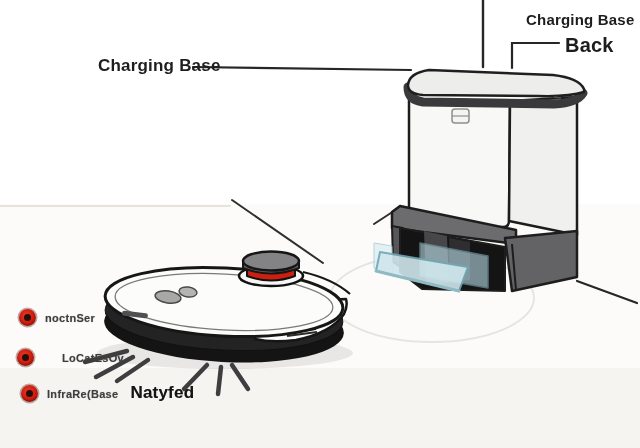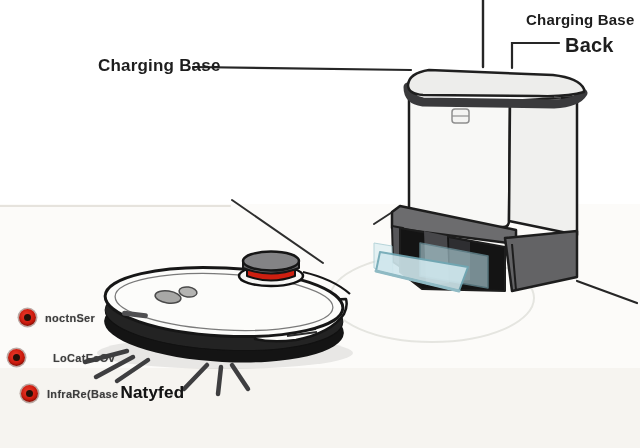--- a/index.html
+++ b/index.html
@@ -14,38 +14,38 @@
     position:absolute; color:#1d1d1d; font-weight:600; white-space:nowrap;
     letter-spacing:.2px;
     text-align:right;
   }
   .lbl-cb-left  { left:98px;  top:56px;  font-size:17px; }
   .lbl-cb-top   { left:526px; top:11px;  font-size:15px; }
   .lbl-back     { left:565px; top:34px;  font-size:20px; }
 
   .legend-row { position:absolute; display:flex; align-items:center; gap:9px; }
   .legend-row-1 { left:19px; top:309px; }
-  .legend-row-2 { left:8px; top:349px;gap:28px; }
+  .legend-row-2 { left:17px; top:349px;gap:28px; }
   .legend-row-3 { left:21px; top:383px; }
 
   .red-dot {
     width:17px; height:17px; border-radius:50%;
     background:radial-gradient(circle at 42% 38%, #e8392a 0%, #cd1a0d 55%, #9b1106 100%);
     box-shadow:0 0 0 1.5px rgba(70,20,12,.35), inset 0 -1px 2px rgba(0,0,0,.35);
     display:flex; align-items:center; justify-content:center; flex:0 0 auto;
   }
   .red-dot .core { width:7px; height:7px; border-radius:50%; background:#241008; }
 
   .legend-text {
     font-size:11px; font-weight:600; color:#3e3e3e; letter-spacing:.3px;
     text-shadow:0 0 1px rgba(70,70,70,.45);
   }
   .legend-text-big {
     font-size:17px; font-weight:700; color:#141414; letter-spacing:.2px;
-    margin-left:2px; text-shadow:0 0 .5px rgba(20,20,20,.4);
+    margin-left:12px; text-shadow:0 0 .5px rgba(20,20,20,.4);
   }
 </style>
 </head>
 <body>
 
 <div class="canvas">
 
   <svg width="640" height="448" viewBox="0 0 640 448">
 
     <g>

